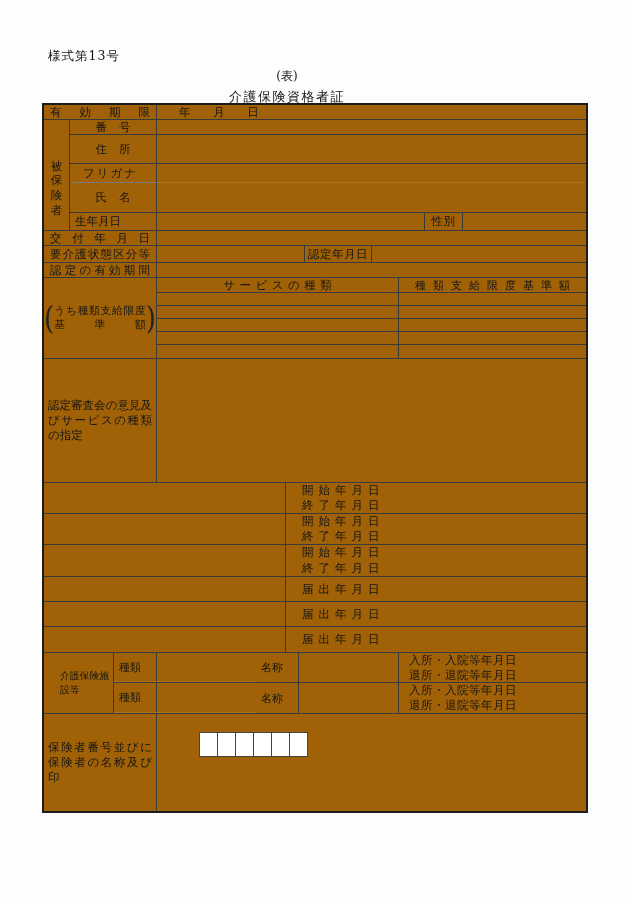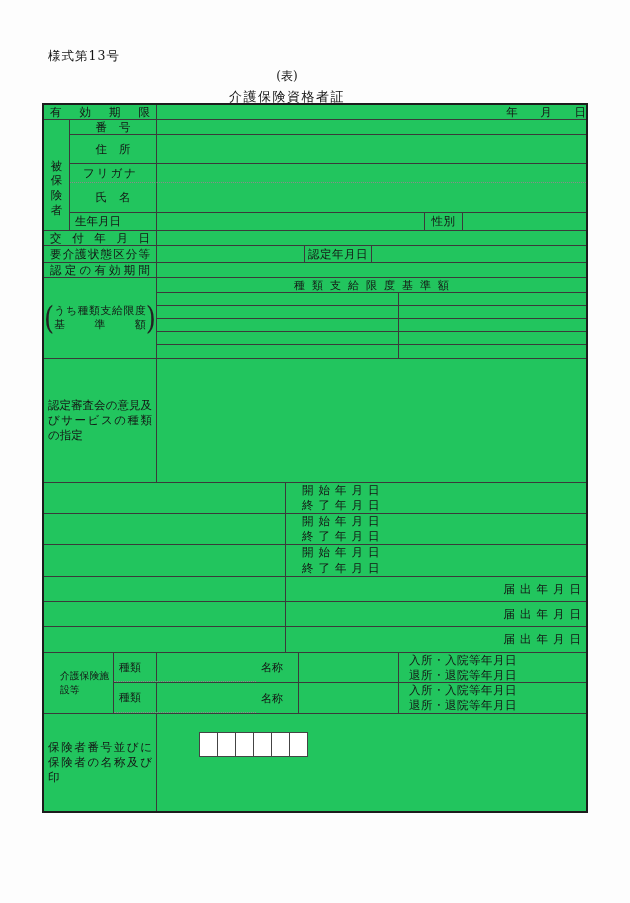--- a/index.html
+++ b/index.html
@@ -12,32 +12,32 @@
     position:relative;
     overflow:hidden;
   }
   .form-no { position:absolute; left:48px; top:48px; font-size:12.5px; letter-spacing:1px; }
   .head { position:absolute; left:42px; top:68px; width:490px; text-align:center; }
   .head .side { font-size:12px; }
   .head .title { font-size:13px; margin-top:3px; letter-spacing:1.5px; }
 
   .tbl {
     position:absolute; left:42px; top:103px; width:546px;
-    border:2px solid #1c1c1c; background:#22c55e;
+    border:2px solid #1c1c1c; background:#a16207;
   }
   .grp { display:flex; border-bottom:1px solid #3a3a3a; }
   .grp.bbd { border-bottom:1px dotted #8a8a8a; }
   .grp:last-child { border-bottom:none; }
 
   .c { display:flex; align-items:center; min-width:0; }
   .br { border-right:1px solid #3a3a3a; }
   .bb { border-bottom:1px solid #3a3a3a; }
   .dot { border-bottom:1px dotted #8a8a8a; }
   .col { display:flex; flex-direction:column; flex:1; min-width:0; }
-  .fx { flex:1;justify-content:flex-end; }
+  .fx { flex:1; }
 
   .lc { width:113px; flex:none; }
   .w87 { width:87px; flex:none; }
   .w26 { width:26px; flex:none; justify-content:center; }
   .w242 { width:242px; flex:none; }
   .w268 { width:268px; flex:none; }
   .w38 { width:38px; flex:none; justify-content:center; }
   .w67 { width:67px; flex:none; justify-content:center; }
   .w148 { width:148px; flex:none; }
   .w70 { width:70px; flex:none; }
@@ -179,20 +179,23 @@
   <div class="grp">
     <div class="c lc br">
       <div class="paren-wrap">
         <span class="bp">(</span>
         <div class="paren-txt">うち種類支給限度基準額</div>
         <span class="bp">)</span>
       </div>
     </div>
     <div class="col">
       <div class="c h15 bb" style="display:flex">
+        <div class="c w242 br" style="height:100%">
+            <div class="svc-hdr">サービスの種類</div>
+          </div>
         <div class="c fx" style="height:100%">
             <div class="lim-hdr">種類支給限度基準額</div>
           </div>
       </div>
       <div class="c h13 bb" style="display:flex">
           <div class="c w242 br" style="height:100%"></div>
           <div class="c fx" style="height:100%"></div>
         </div>
       <div class="c h13 bb" style="display:flex">
           <div class="c w242 br" style="height:100%"></div>

